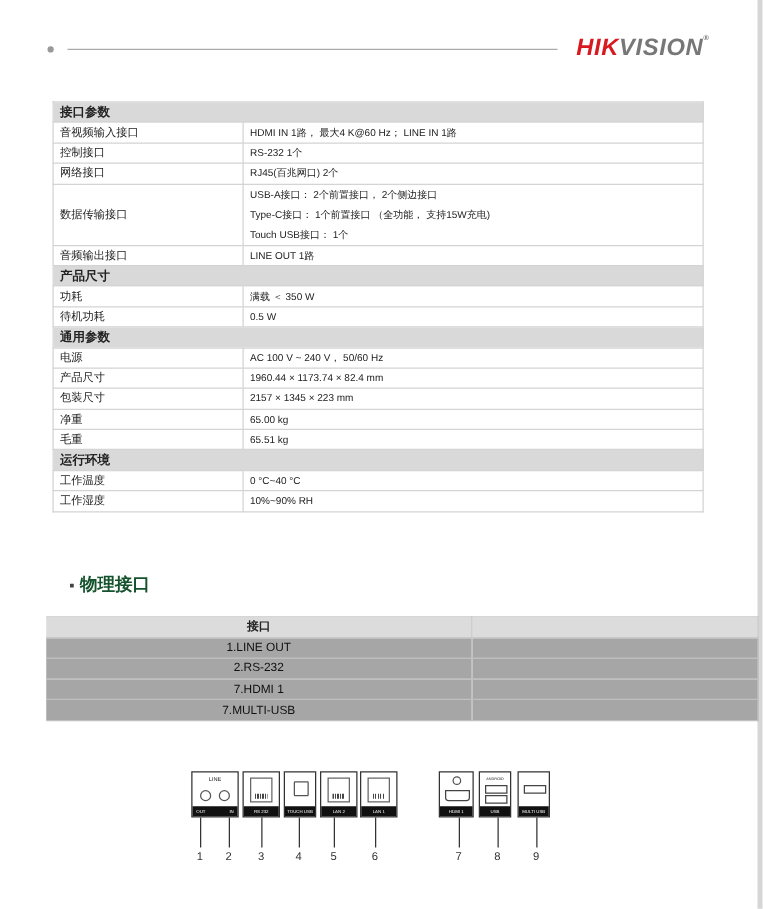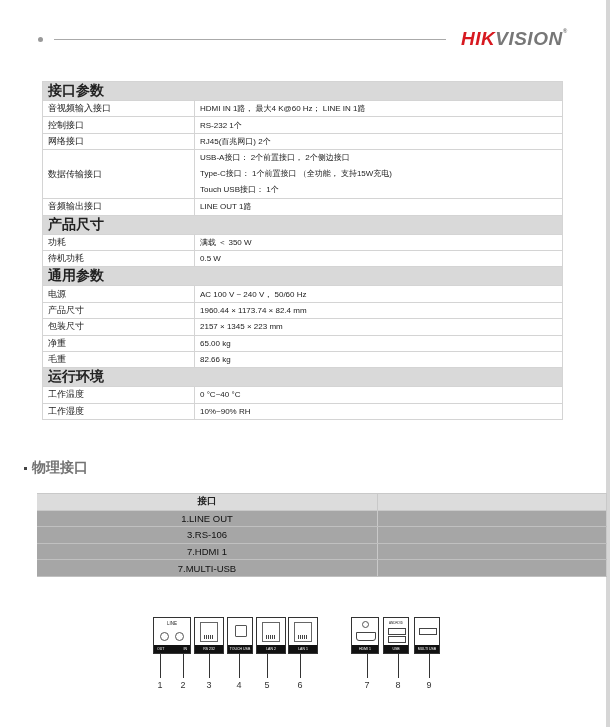--- a/index.html
+++ b/index.html
@@ -8,26 +8,26 @@
   .right-edge { position:absolute; right:0; top:0; width:4px; height:727px; background:#d6d6d6; }
   .hdr-dot { position:absolute; left:38px; top:37px; width:5px; height:5px; border-radius:50%; background:#999; }
   .hdr-line { position:absolute; left:54px; top:38.5px; width:392px; height:1px; background:#aaa; }
   .logo { position:absolute; left:461px; top:28px; font-size:19px; font-weight:bold; font-style:italic; letter-spacing:0.5px; }
   .logo .hik { color:#d71920; }
   .logo .vis { color:#777; }
   .logo sup { font-size:6px; color:#777; vertical-align:top; }
 
   table.spec { position:absolute; left:42px; top:81px; width:521px; border-collapse:collapse; font-size:8.5px; }
   table.spec td { border:1px solid #d4d4d4; height:15.4px; padding:0 5px; vertical-align:middle; }
-  table.spec tr.sec td { background:#d9d9d9; font-weight:bold; font-size:14px; }
+  table.spec tr.sec td { background:#d9d9d9; font-weight:bold; font-size:10px; }
   table.spec td.k { width:141px; font-size:9px; }
   table.spec td.v { font-size:8px; }
   .multi div { height:16px; line-height:16px; }
 
-  .section-title { position:absolute; left:24px; top:459px; font-size:14px; font-weight:bold; color:#737373; }
+  .section-title { position:absolute; left:56px; top:459px; font-size:14px; font-weight:bold; color:#14532d; }
   .section-title .b { display:inline-block; width:3px; height:3px; background:#444; margin-right:5px; vertical-align:middle; }
 
   table.ports { position:absolute; left:37px; top:493px; width:570px; border-collapse:collapse; font-size:9.5px; }
   table.ports td { height:15.6px; text-align:center; border-bottom:1px solid #c9c9c9; border-right:1px solid #c9c9c9; padding:0; }
   table.ports tr.h td { background:#dcdcdc; font-weight:bold; border-top:1px solid #c9c9c9; }
   table.ports tr.r td { background:#a6a6a6; color:#111; border-bottom:1px solid #c0c0c0;margin-top:28px; }
   table.ports td.c1 { width:340px; }
 
   .diagram { position:absolute; left:150px; top:617px; width:320px; height:80px; }
   .port { position:absolute; top:0; height:37px; border:1.2px solid #333; background:#fff; box-sizing:border-box; }
@@ -104,21 +104,21 @@
     <tr>
         <td class="k">包装尺寸</td>
         <td class="v">2157 × 1345 × 223 mm</td>
       </tr>
     <tr>
         <td class="k">净重</td>
         <td class="v">65.00 kg</td>
       </tr>
     <tr>
         <td class="k">毛重</td>
-        <td class="v">82.66 kg</td>
+        <td class="v">65.51 kg</td>
       </tr>
 
     <tr class="sec">
         <td colspan="2">运行环境</td>
       </tr>
     <tr>
         <td class="k">工作温度</td>
         <td class="v">0 °C~40 °C</td>
       </tr>
     <tr>
@@ -136,21 +136,21 @@
   <tbody>
     <tr class="h">
         <td class="c1">接口</td>
         <td></td>
       </tr>
     <tr class="r">
         <td class="c1">1.LINE OUT</td>
         <td></td>
       </tr>
     <tr class="r">
-        <td class="c1">3.RS-106</td>
+        <td class="c1">2.RS-232</td>
         <td></td>
       </tr>
     <tr class="r">
         <td class="c1">7.HDMI 1</td>
         <td></td>
       </tr>
     <tr class="r">
         <td class="c1">7.MULTI-USB</td>
         <td></td>
       </tr>

